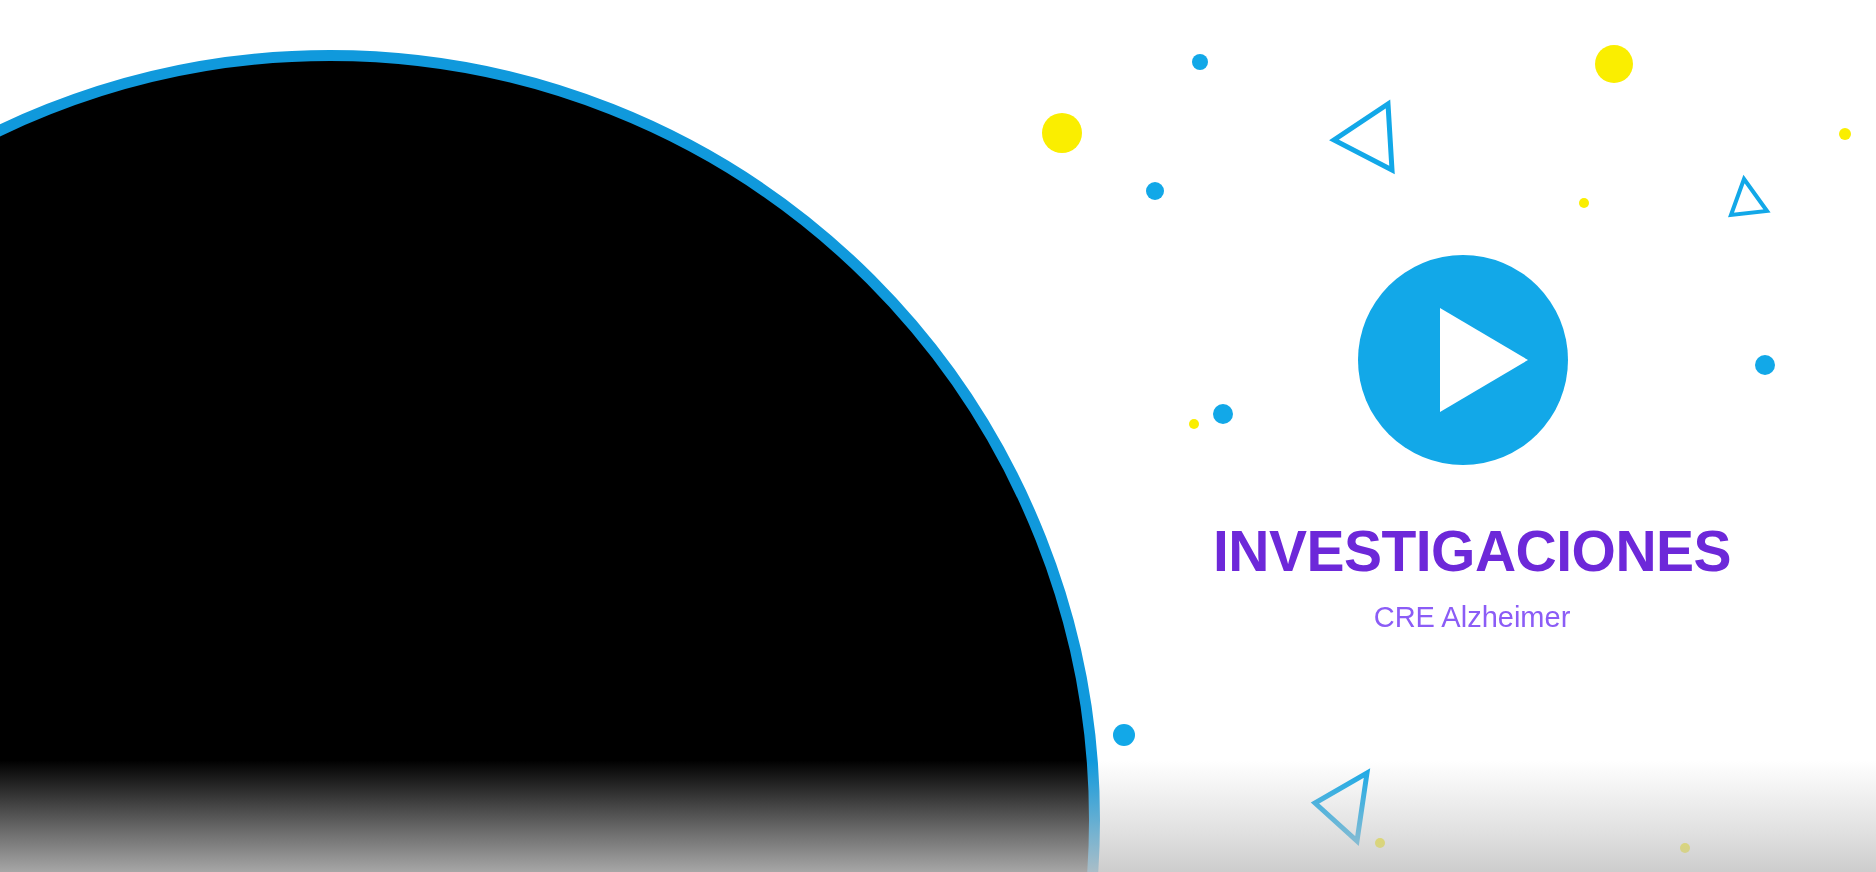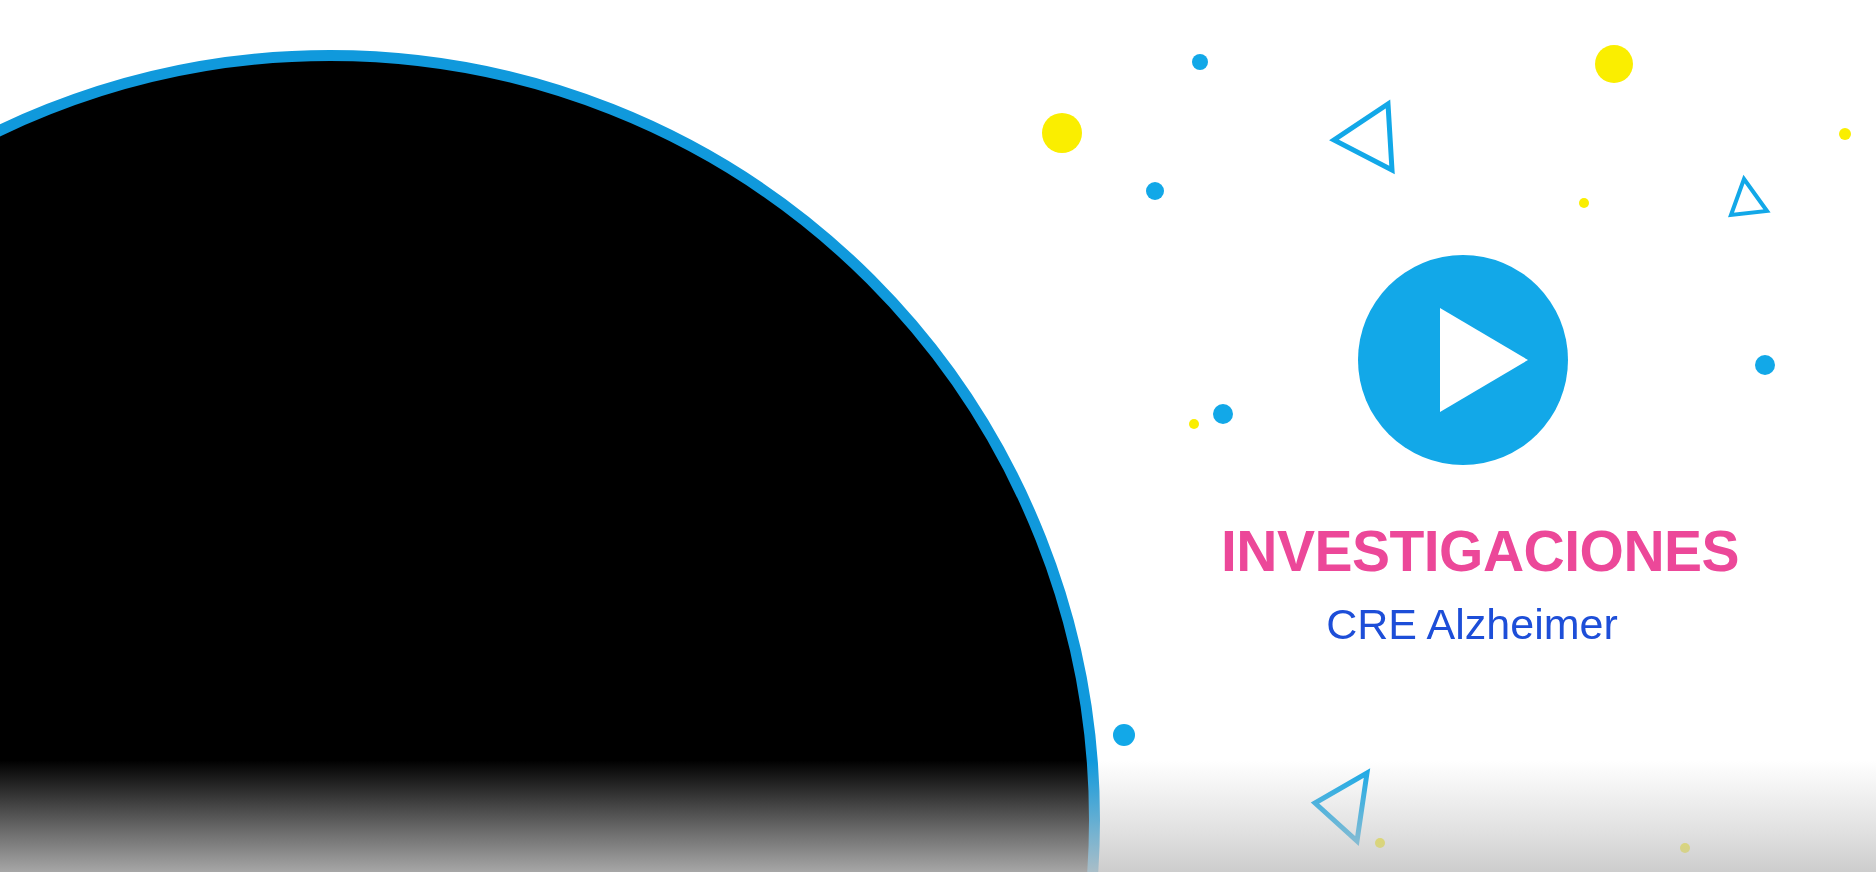--- a/index.html
+++ b/index.html
@@ -62,40 +62,40 @@
     left: 82px;
     top: 53px;
     width: 0;
     height: 0;
     border-top: 52px solid transparent;
     border-bottom: 52px solid transparent;
     border-left: 88px solid #ffffff;
   }
   .title {
     position: absolute;
-    left: 8px;
+    left: 0;
     top: 268px;
     width: 520px;
     text-align: center;
     font-size: 57px;
     font-weight: 700;
     letter-spacing: -0.5px;
-    color: #ec4899;
+    color: #6d28d9;
     white-space: nowrap;
     line-height: 1;
   }
   .subtitle {
     position: absolute;
     left: 0;
     top: 348px;
     width: 520px;
     text-align: center;
-    font-size: 43px;
+    font-size: 29px;
     font-weight: 300;
-    color: #1d4ed8;
+    color: #8b5cf6;
     white-space: nowrap;
     line-height: 1;
   }
   
   .dot {
     position: absolute;
     border-radius: 50%;
   }
   .tri-svg {
     position: absolute;

